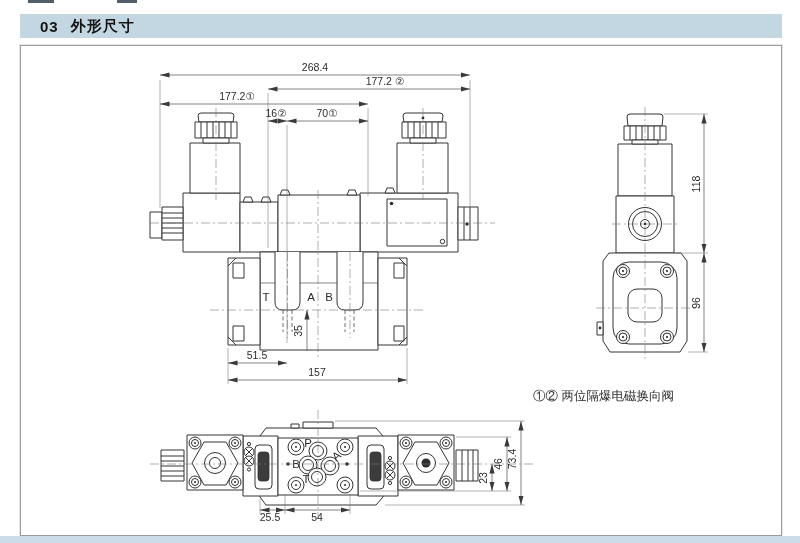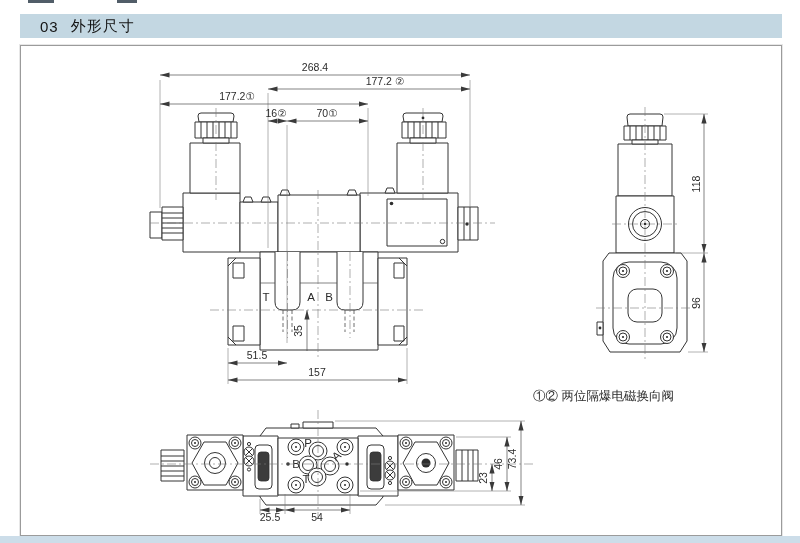--- a/index.html
+++ b/index.html
@@ -5,21 +5,21 @@
   html,body{margin:0;padding:0;}
   body{
     width:800px;height:543px;position:relative;background:#ffffff;
     font-family:"Liberation Sans",sans-serif;overflow:hidden;
   }
   .scan-mark{position:absolute;top:0;height:3px;background:#33414e;opacity:.85;}
   .header-bar{
     position:absolute;left:20px;top:14px;width:762px;height:24px;
     background:var(--header-bg,#c3d7e2);
     display:flex;align-items:center;padding-left:20px;box-sizing:border-box;
-    font-weight:normal;font-size:15px;color:#141414;letter-spacing:1px;
+    font-weight:bold;font-size:15px;color:#141414;letter-spacing:1px;
   }
   .header-bar .sec{margin-right:12px;}
   .frame{
     position:absolute;left:20px;top:45px;width:760px;height:489px;
     border:1px solid #9b9b9b;background:#fff;box-shadow:0 0 0 1px #e7e7e7;
   }
   .footer-strip{
     position:absolute;left:0;top:536px;width:800px;height:7px;
     background:var(--footer-strip,#ccdde9);
   }

